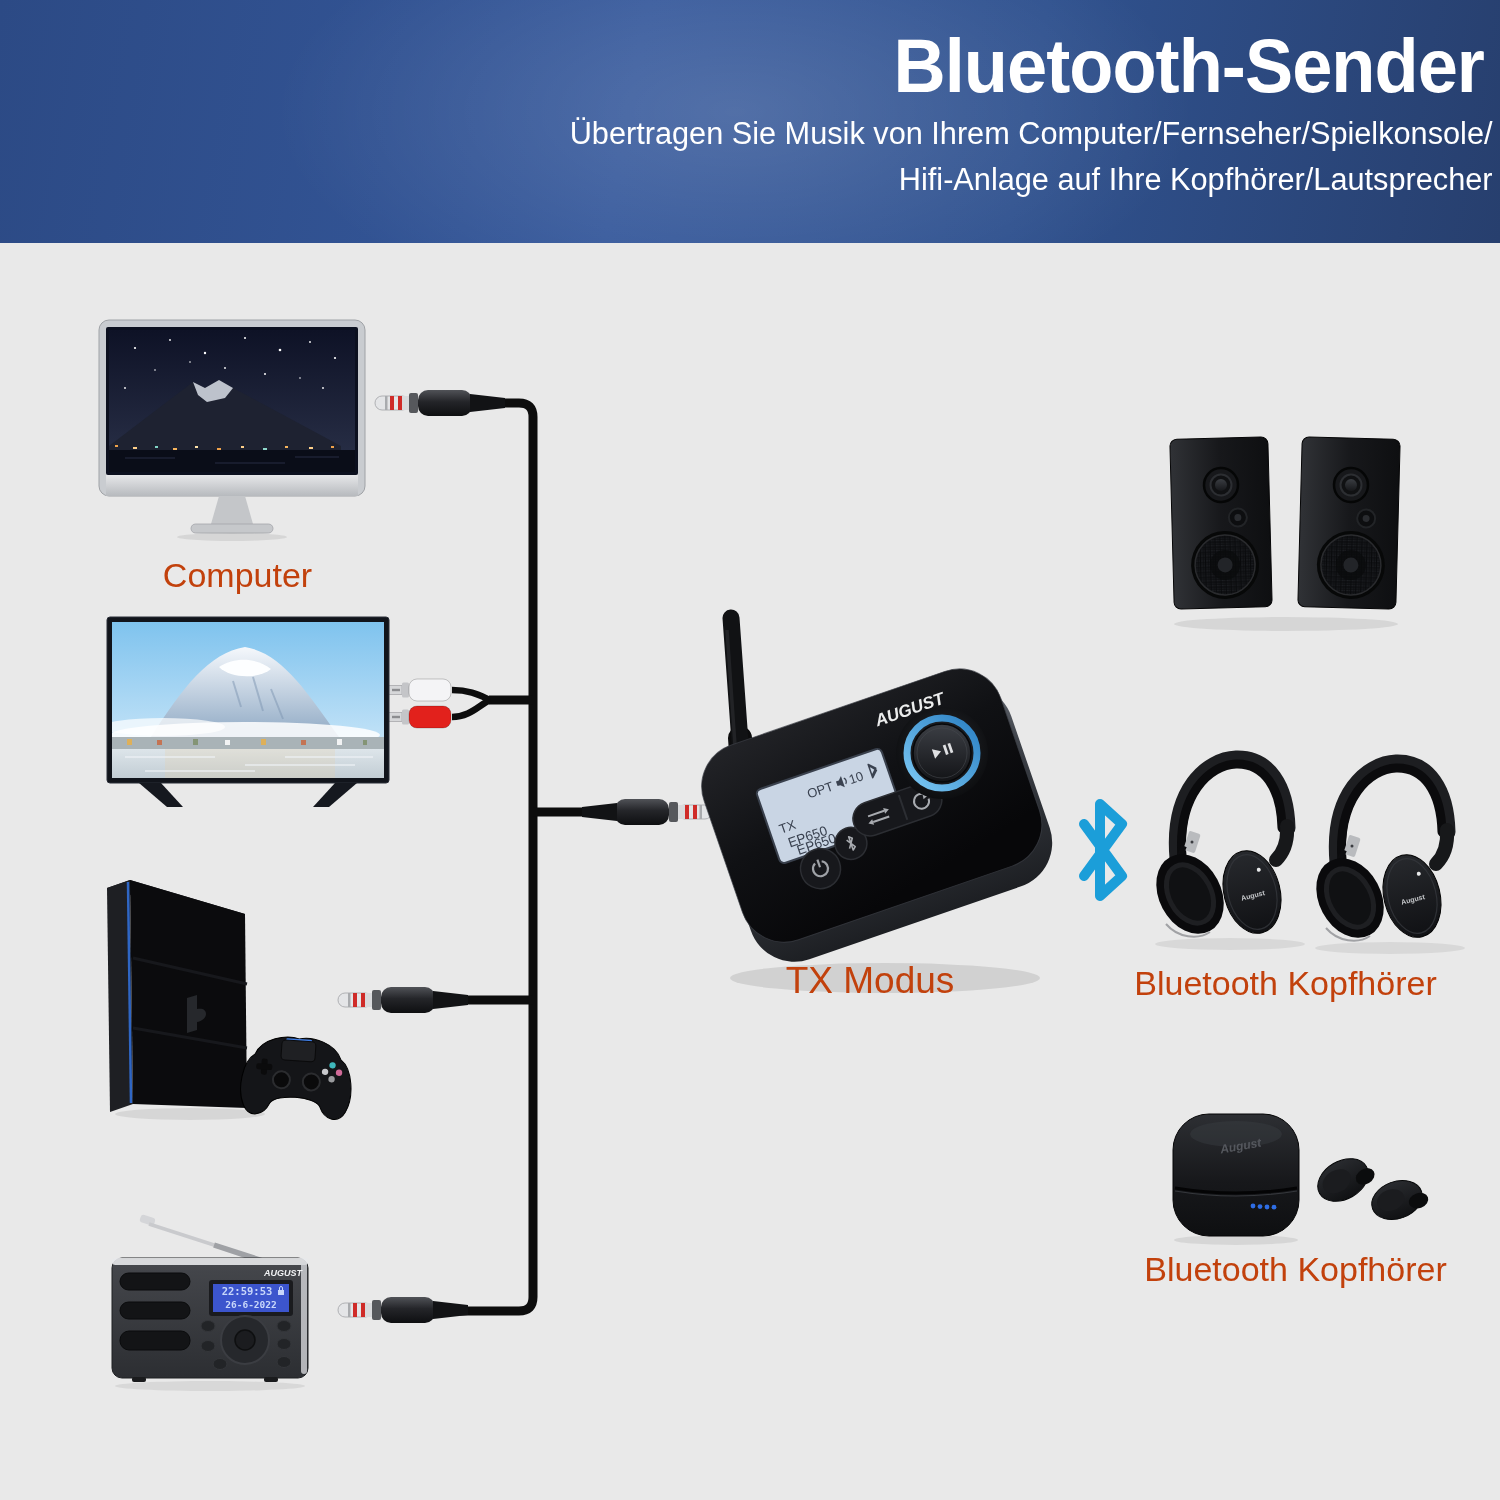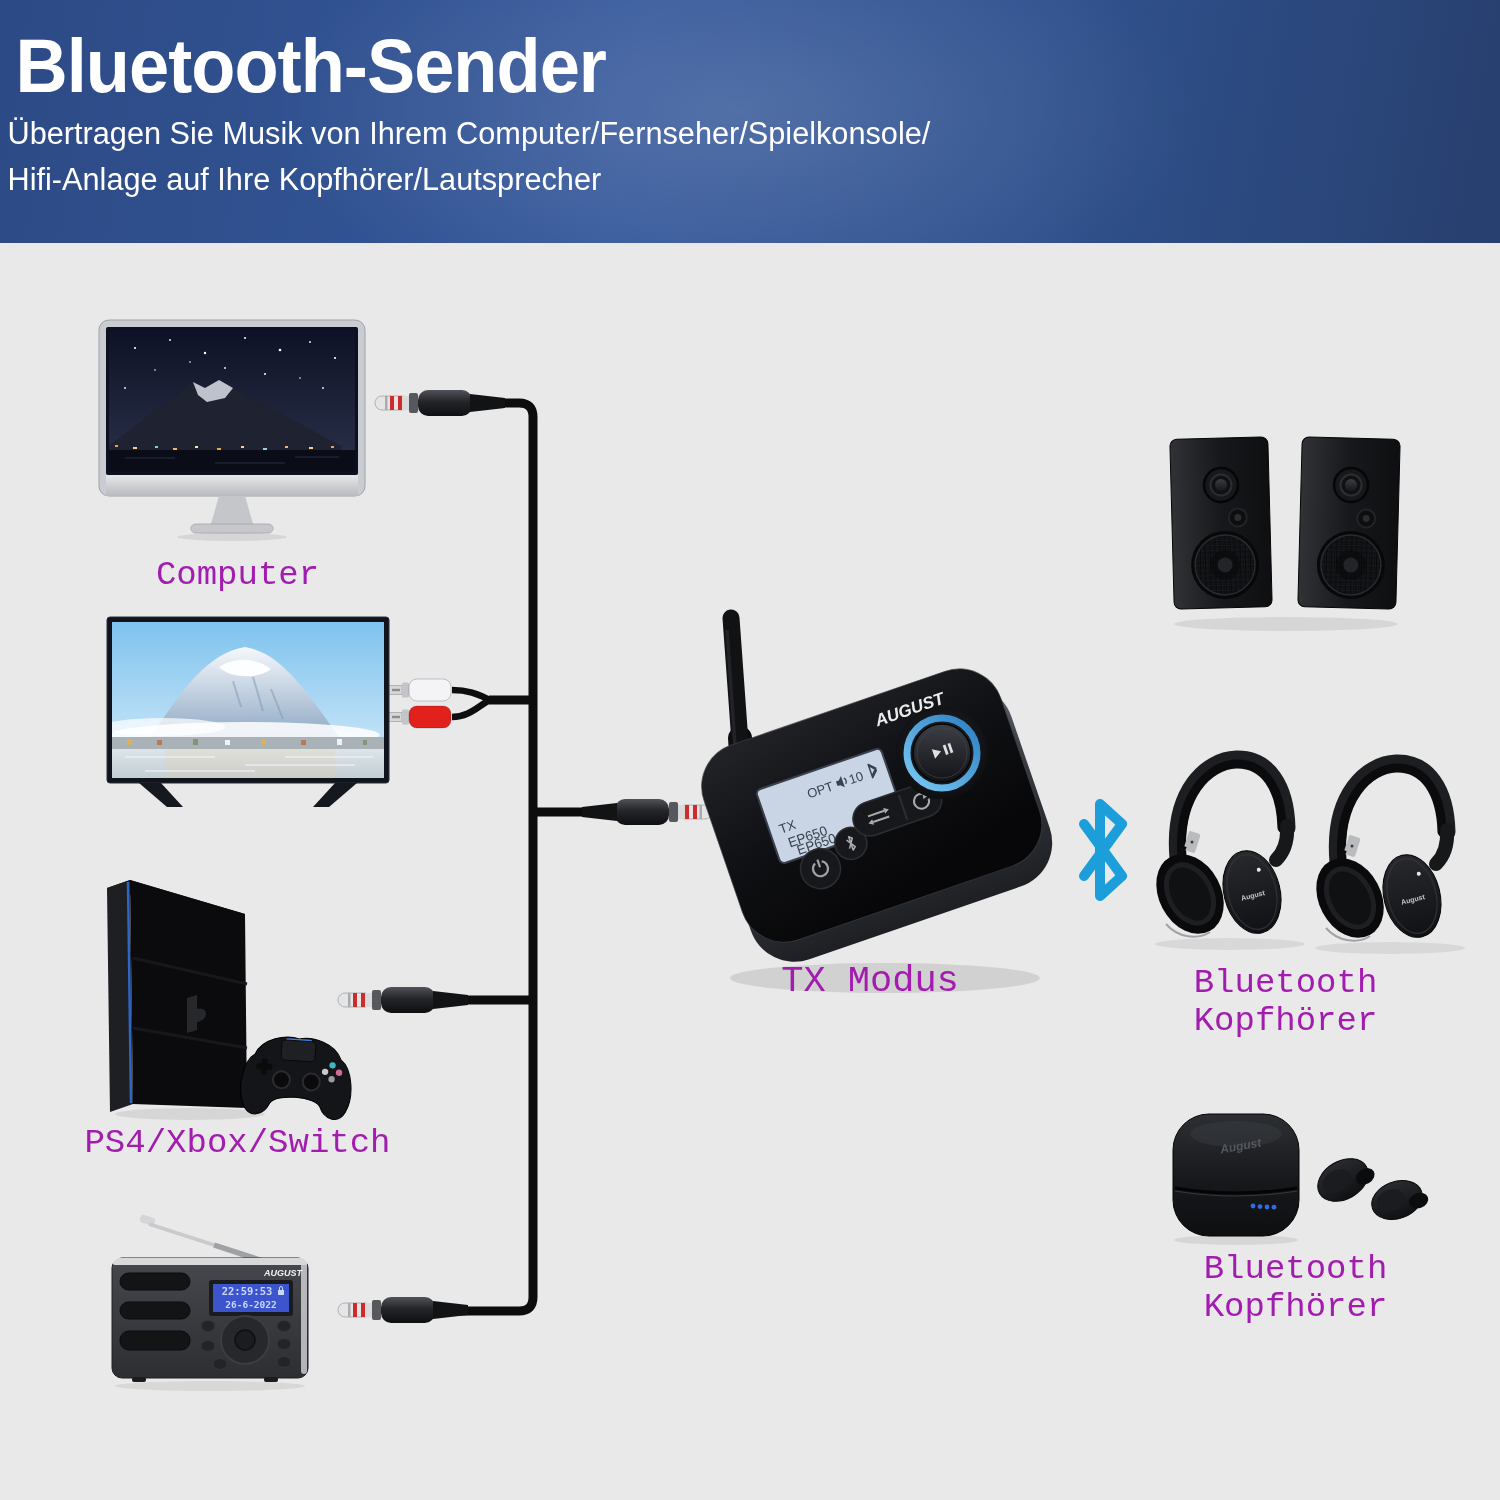--- a/index.html
+++ b/index.html
@@ -3,28 +3,28 @@
 <meta charset="utf-8">
 <style>
   html,body{margin:0;padding:0;background:#d4d4d4;}
   #canvas{position:relative;width:1500px;height:1500px;overflow:hidden;
           background:#e9e9e9;font-family:"Liberation Sans",sans-serif;}
   
   #header{position:absolute;left:0;top:0;width:1500px;height:243px;
     background:
       radial-gradient(ellipse 640px 300px at 49% 46%, rgba(255,255,255,0.15), rgba(255,255,255,0) 72%),
       linear-gradient(100deg,#2c4a85 0%,#35589b 42%,#30528f 68%,#273f6e 100%);
-    color:#ffffff;text-align:left;}
+    color:#ffffff;text-align:right;}
   #header h1{margin:22px 0 0 0;font-size:76px;font-weight:700;letter-spacing:-1px;
     display:inline-block;transform:scaleX(0.95);transform-origin:center;}
   .subtitle{margin:4px 0 0 0;font-size:31px;font-weight:400;line-height:42px;
     transform:scaleX(0.99);transform-origin:center;}
   
   .abs{position:absolute;}
-  .label{position:absolute;font-size:34px;color:#a21caf;text-align:center;font-family:Liberation Mono, monospace;}
+  .label{position:absolute;font-size:34px;color:#c2410c;text-align:center;}
   .label.big{font-size:37px;}
 </style>
 </head>
 <body>
 
 <div id="canvas">
 
   <div id="header">
     <h1>Bluetooth-Sender</h1>
     <div class="subtitle">Übertragen Sie Musik von Ihrem Computer/Fernseher/Spielkonsole/</div>
@@ -210,21 +210,20 @@
           <rect x="16" y="35" width="16" height="6" rx="2"></rect>
       </g>
       <circle cx="92" cy="32" r="3.2" fill="#3fb8bc"></circle>
         <circle cx="99" cy="39" r="3.2" fill="#d06a98"></circle>
       <circle cx="85" cy="39" r="3.2" fill="#c8c9cc"></circle>
         <circle cx="92" cy="46" r="3.2" fill="#9a9b9e"></circle>
       <circle cx="42" cy="50" r="8.5" fill="#0a0a0b" stroke="#2b2c2f" stroke-width="2"></circle>
       <circle cx="72" cy="50" r="8.5" fill="#0a0a0b" stroke="#2b2c2f" stroke-width="2"></circle>
     </g>
   </svg>
-  <div class="label" style="left:65px;top:1124px;width:345px">PS4/Xbox/Switch</div>
 
   <svg class="abs" style="left:92px;top:1198px" width="235" height="195" viewBox="0 0 235 195">
     <defs>
       <linearGradient id="radioBody" x1="0" y1="0" x2="0" y2="1">
         <stop offset="0" stop-color="#46484d"></stop>
           <stop offset="1" stop-color="#2c2e32"></stop>
       </linearGradient>
     </defs>
     <g>
       <rect x="48" y="18" width="15" height="8" rx="3" fill="#d4d5d8" transform="rotate(18 55 22)"></rect>

